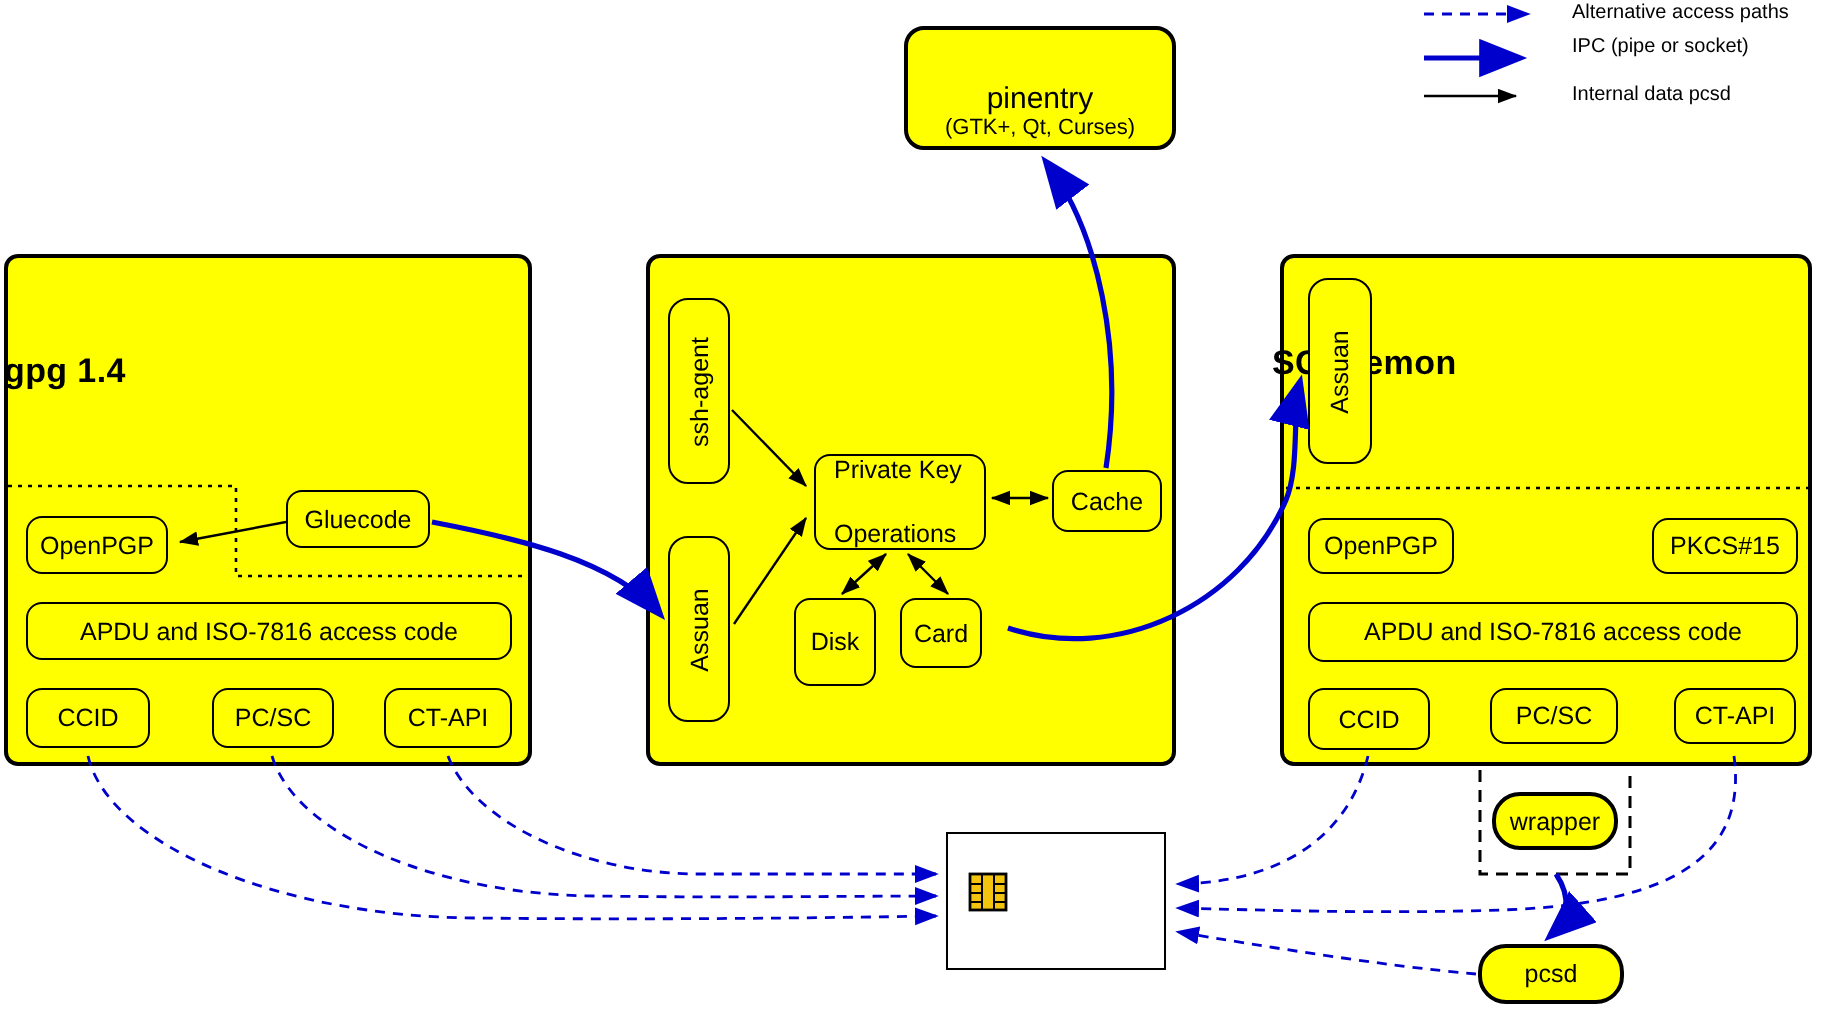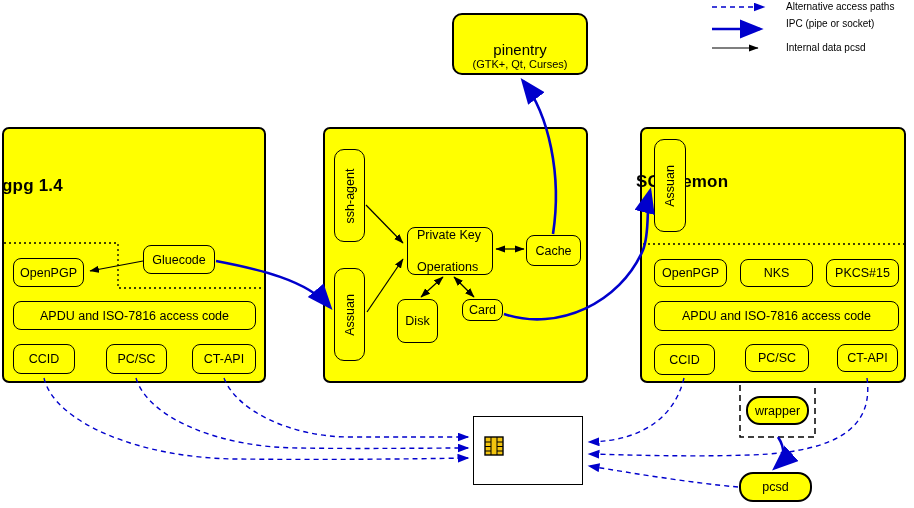--- a/index.html
+++ b/index.html
@@ -86,27 +86,26 @@
   </div>
   <div class="vbox" style="left:334px;top:268px;width:31px;height:93px">
     <span>Assuan</span>
   </div>
   <div class="sbox pko" style="left:407px;top:227px;width:86px;height:48px">
     <span>Private Key</span>
     <span>Operations</span>
   </div>
   <div class="sbox" style="left:526px;top:235px;width:55px;height:31px">Cache</div>
   <div class="sbox" style="left:397px;top:299px;width:41px;height:44px">Disk</div>
-  <div class="sbox" style="left:462px;top:299px;width:41px;height:22px">Card</div>
+  <div class="sbox" style="left:450px;top:299px;width:41px;height:35px">Card</div>
 
   <div class="vbox" style="left:654px;top:139px;width:32px;height:93px">
     <span>Assuan</span>
   </div>
   <div class="sbox" style="left:654px;top:259px;width:73px;height:28px">OpenPGP</div>
-  <div class="sbox" style="left:740px;top:259px;width:73px;height:28px">NKS</div>
   <div class="sbox" style="left:826px;top:259px;width:73px;height:28px">PKCS#15</div>
   <div class="sbox" style="left:654px;top:301px;width:245px;height:30px">APDU and ISO-7816 access code</div>
   <div class="sbox" style="left:654px;top:344px;width:61px;height:31px">CCID</div>
   <div class="sbox" style="left:745px;top:344px;width:64px;height:28px">PC/SC</div>
   <div class="sbox" style="left:837px;top:344px;width:61px;height:28px">CT-API</div>
 
   <div class="sbox thick" style="left:746px;top:396px;width:63px;height:29px">wrapper</div>
   <div class="sbox thick" style="left:739px;top:472px;width:73px;height:30px">pcsd</div>
 
   <div id="smartcard"></div>

